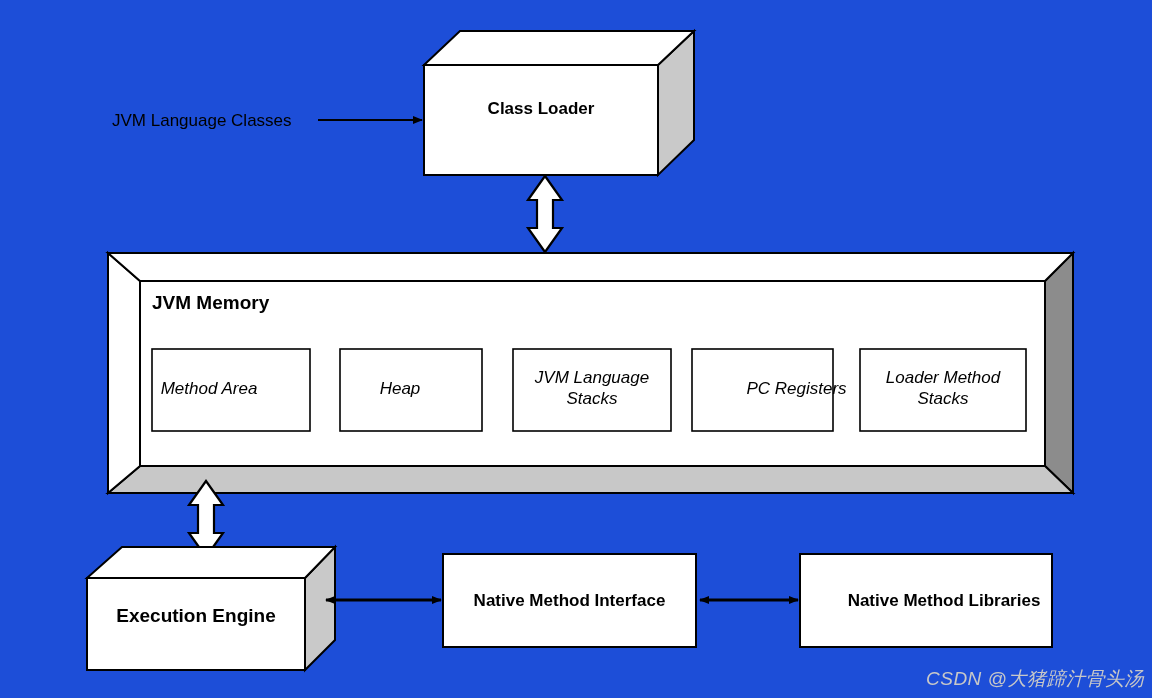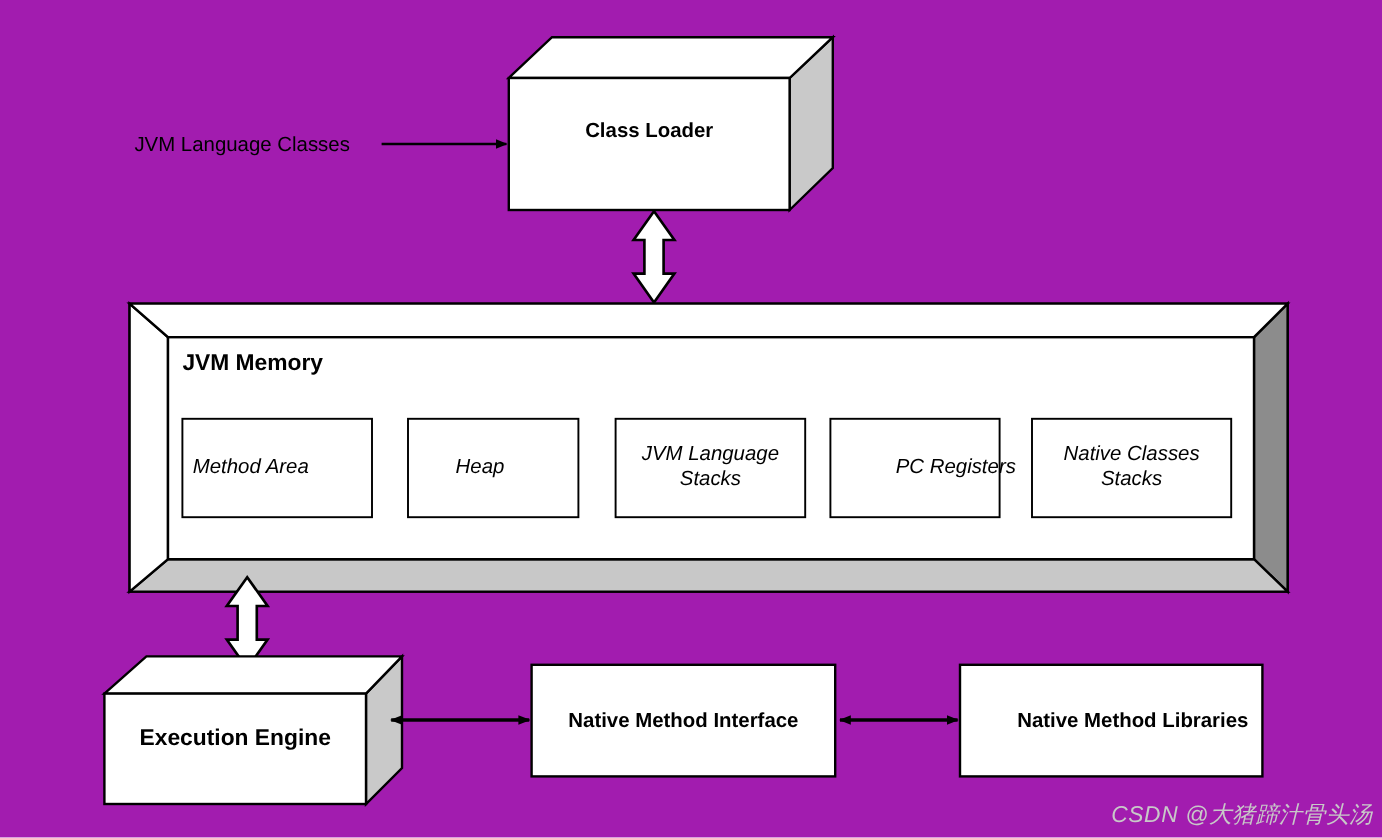--- a/index.html
+++ b/index.html
@@ -7,21 +7,21 @@
     padding: 0;
     background: #ffffff;
   }
   body {
     font-family: "Liberation Sans", sans-serif;
   }
   #canvas {
     position: relative;
     width: 1152px;
     height: 698px;
-    background: #a21caf;
+    background: #1d4ed8;
     overflow: hidden;
   }
   svg.diagram {
     position: absolute;
     left: 0;
     top: 0;
     width: 1152px;
     height: 698px;
   }
   
@@ -127,21 +127,21 @@
   <div class="lbl lbl-italic lbl-center" style="left:340px; top:378px; width:120px; font-size:17px;">Heap</div>
 
   <div class="lbl lbl-italic lbl-center" style="left:518px; top:367px; width:148px; font-size:17px;">
     <span>JVM Language</span><br>
     <span>Stacks</span>
   </div>
 
   <div class="lbl lbl-italic lbl-center" style="left:692px; top:378px; width:141px; font-size:17px;margin-left:34px;">PC Registers</div>
 
   <div class="lbl lbl-italic lbl-center" style="left:865px; top:367px; width:156px; font-size:17px;">
-    <span>Native Classes</span><br>
+    <span>Loader Method</span><br>
     <span>Stacks</span>
   </div>
 
   <div class="lbl lbl-bold lbl-center" style="left:87px; top:604px; width:218px; font-size:19px;">Execution Engine</div>
 
   <div class="lbl lbl-bold lbl-center" style="left:443px; top:590px; width:253px; font-size:17px;">Native Method Interface</div>
 
   <div class="lbl lbl-bold lbl-center" style="left:800px; top:590px; width:288px; font-size:17px;">Native Method Libraries</div>
 
   <div class="watermark" style="left:926px; top:666px;">CSDN @大猪蹄汁骨头汤</div>

